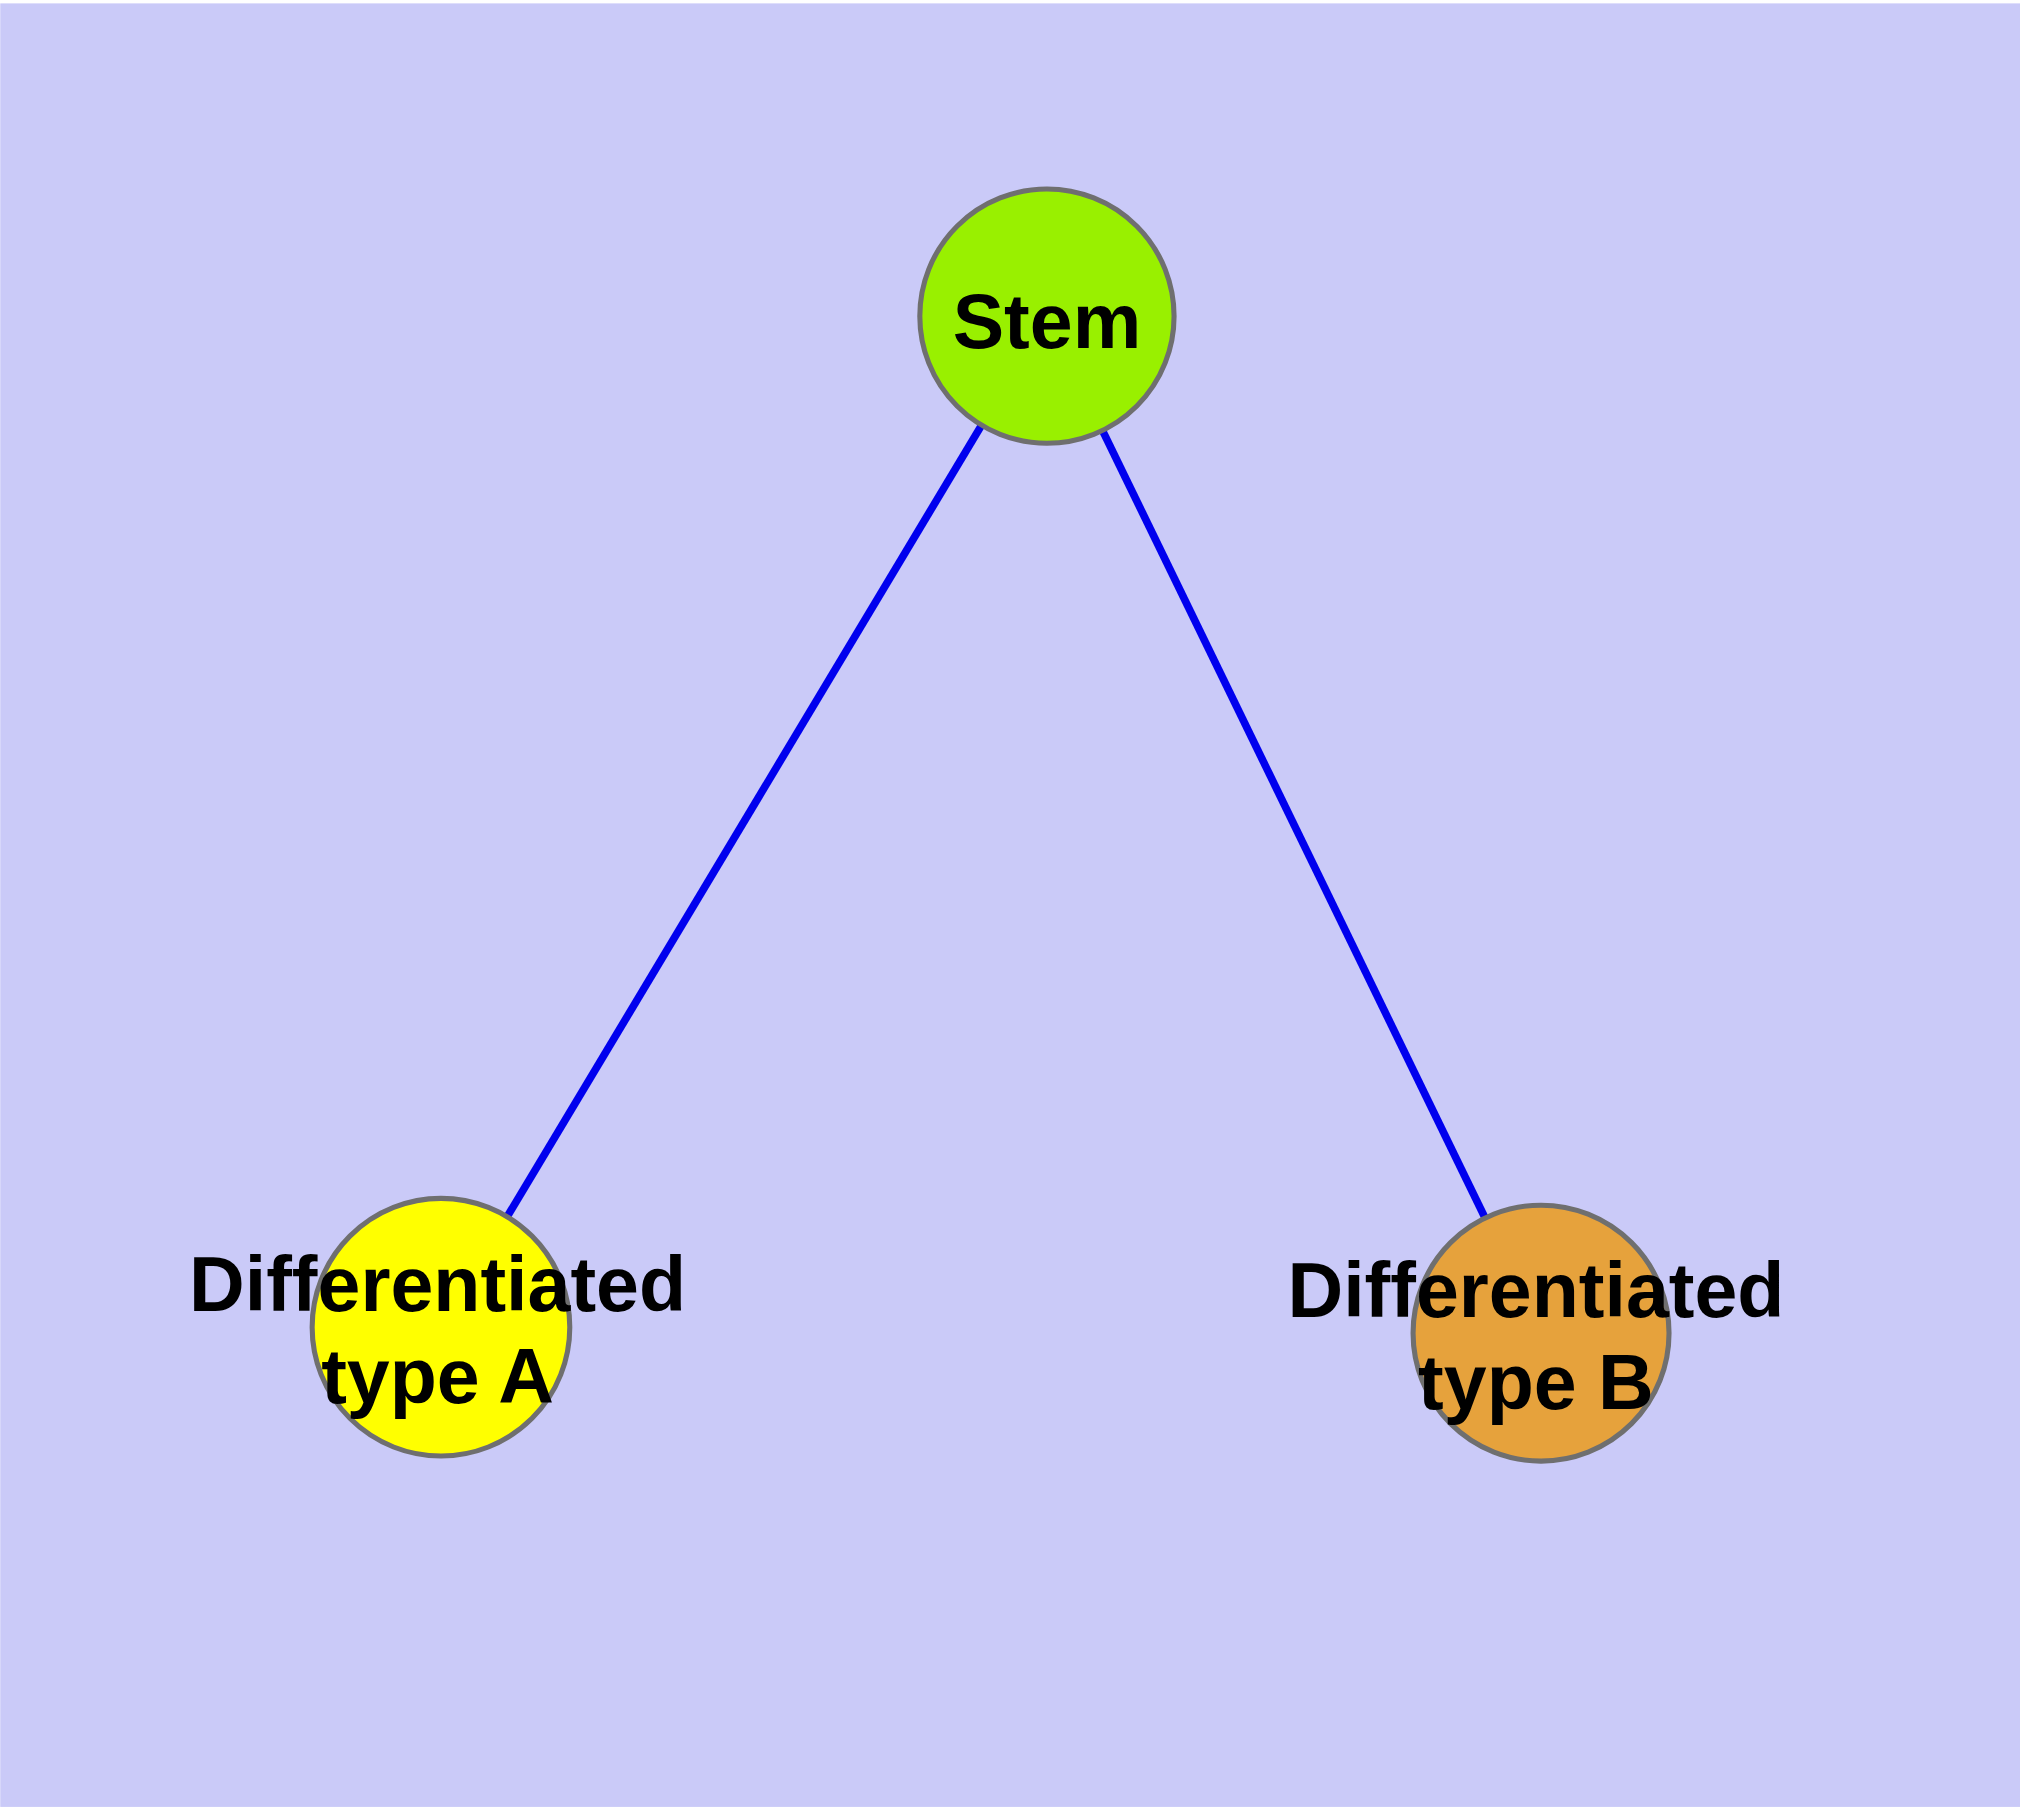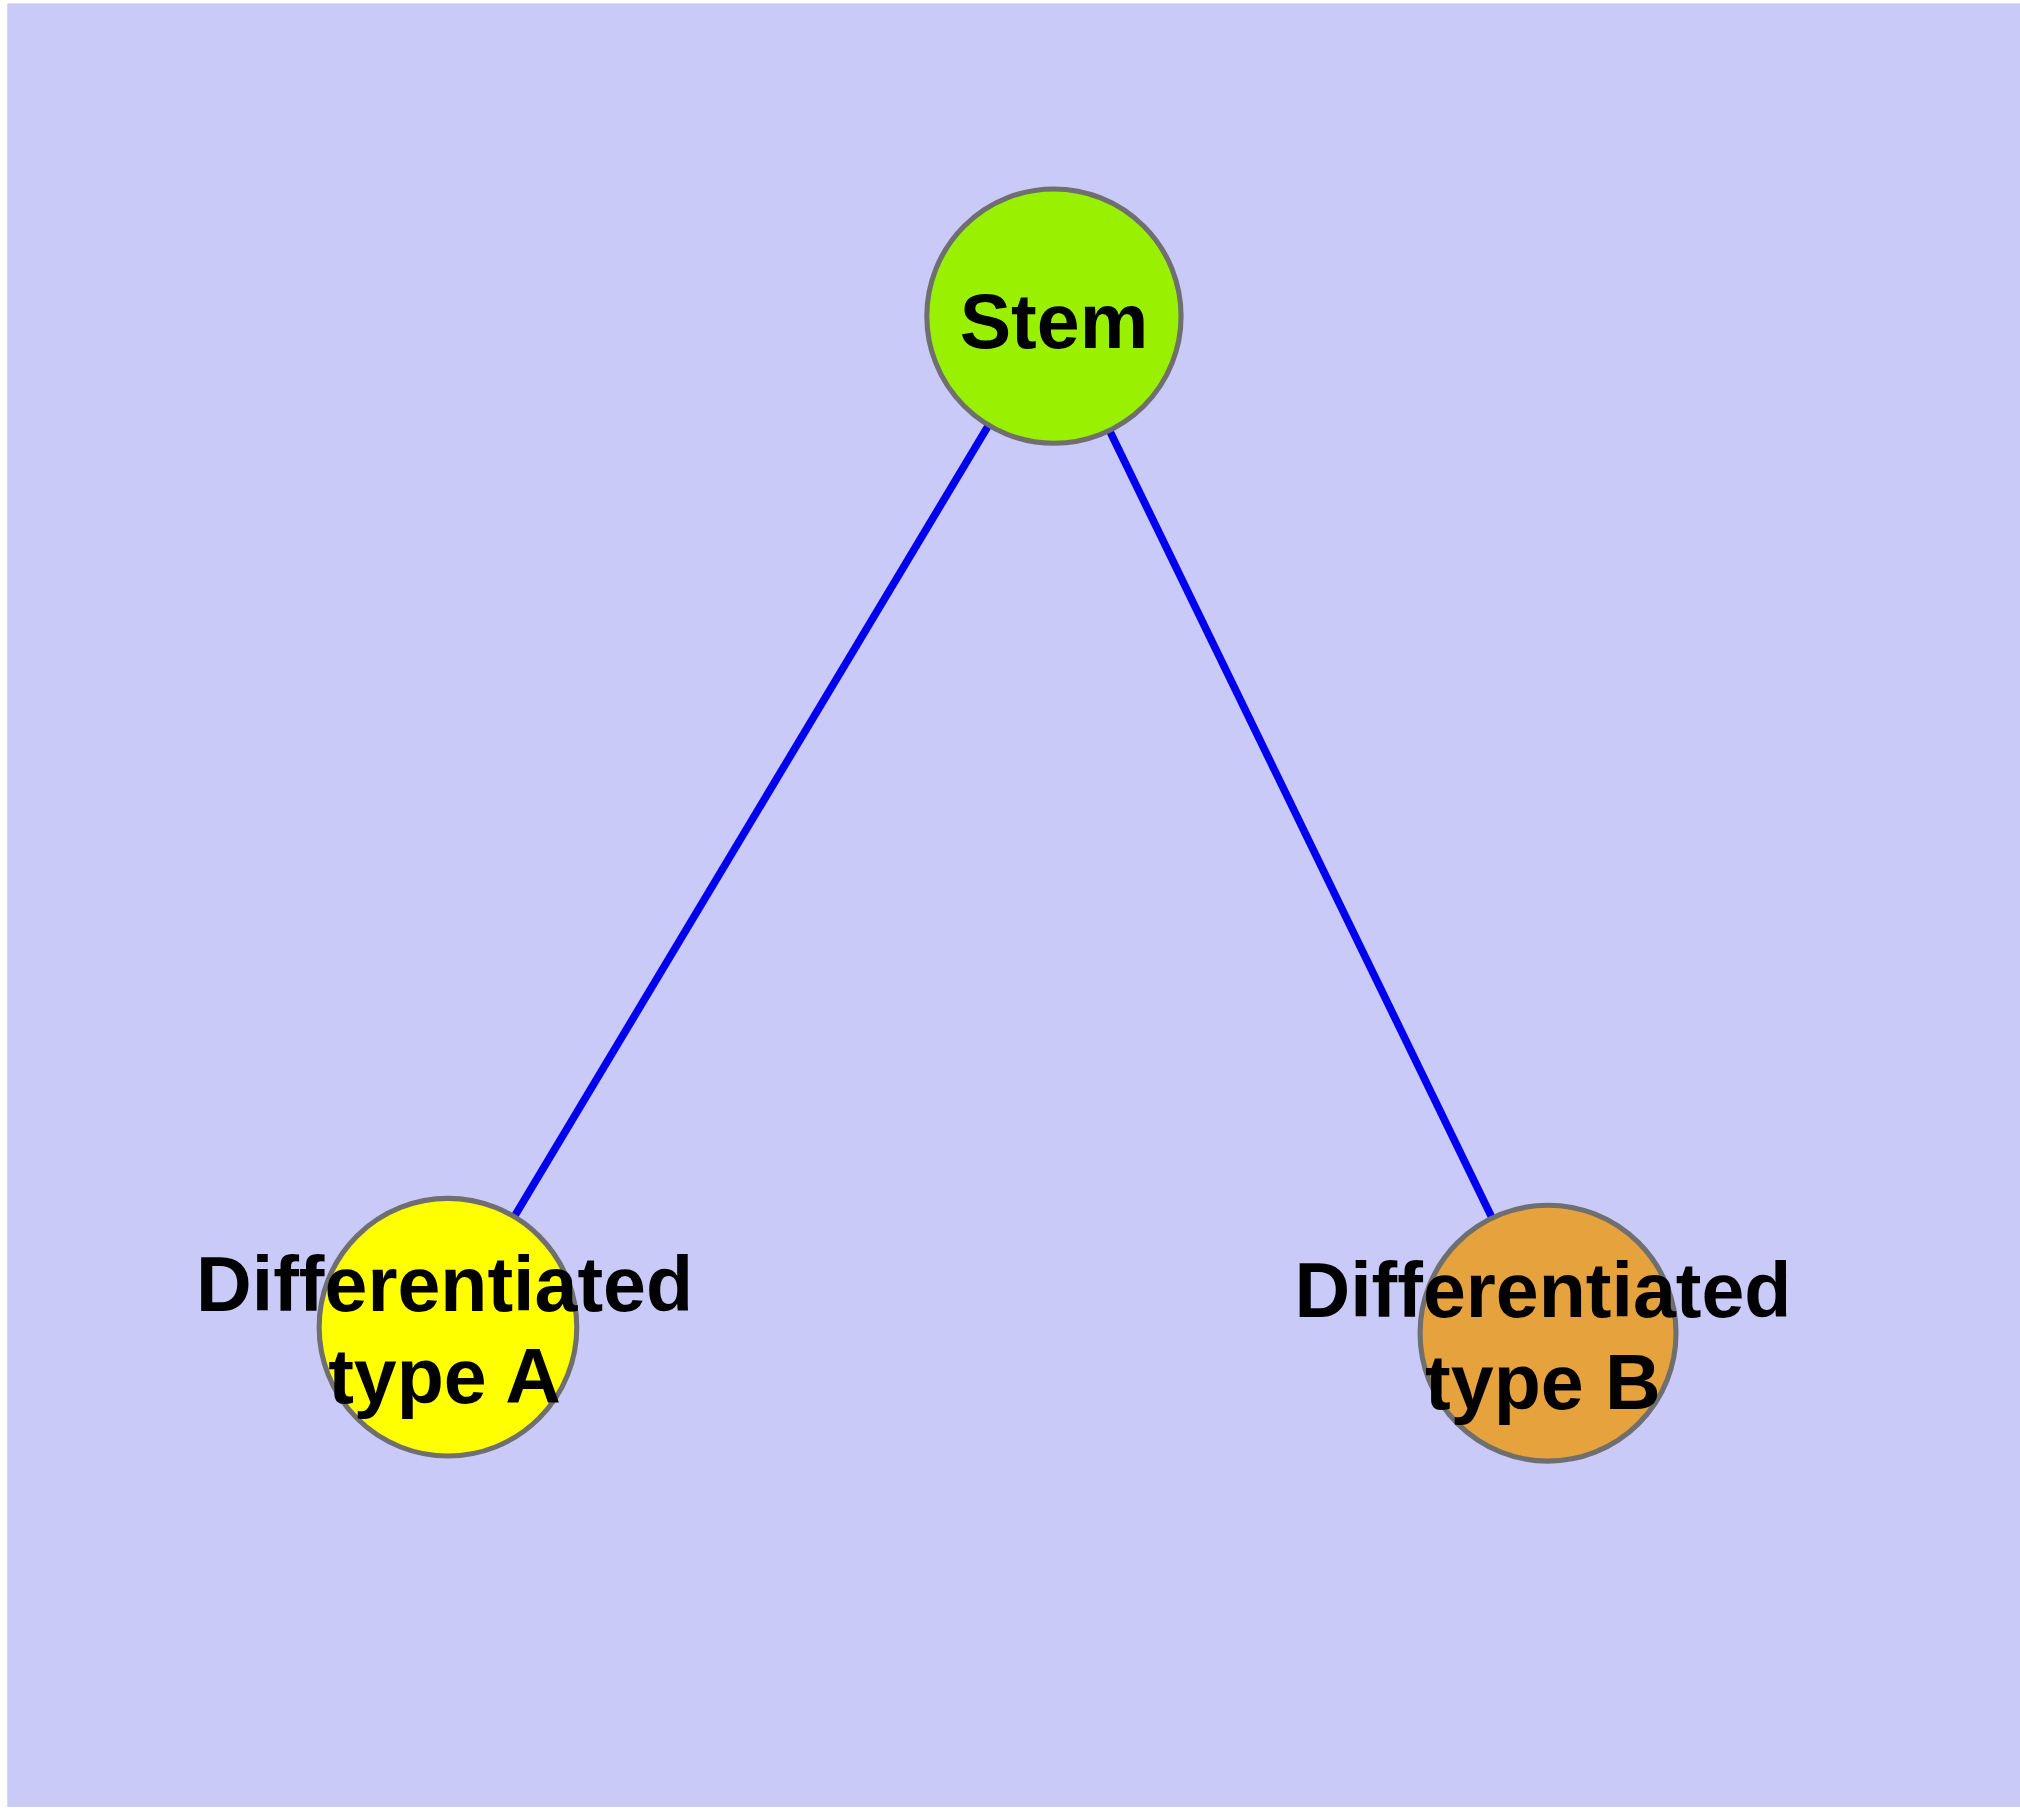--- a/index.html
+++ b/index.html
@@ -5,21 +5,21 @@
   html, body {
     margin: 0;
     padding: 0;
     background: #ffffff;
     width: 2021px;
     height: 1812px;
     overflow: hidden;
   }
   .stage {
     position: absolute;
-    top: 0; left: 7px;
+    top: 0; left: 0;
     width: 1720px;
     height: 1812px;
     border-radius: 7px;
   }
   svg { display: block; }
   .edge {
     stroke-width: 9;
     fill: none;
     stroke-linecap: butt;
   }

